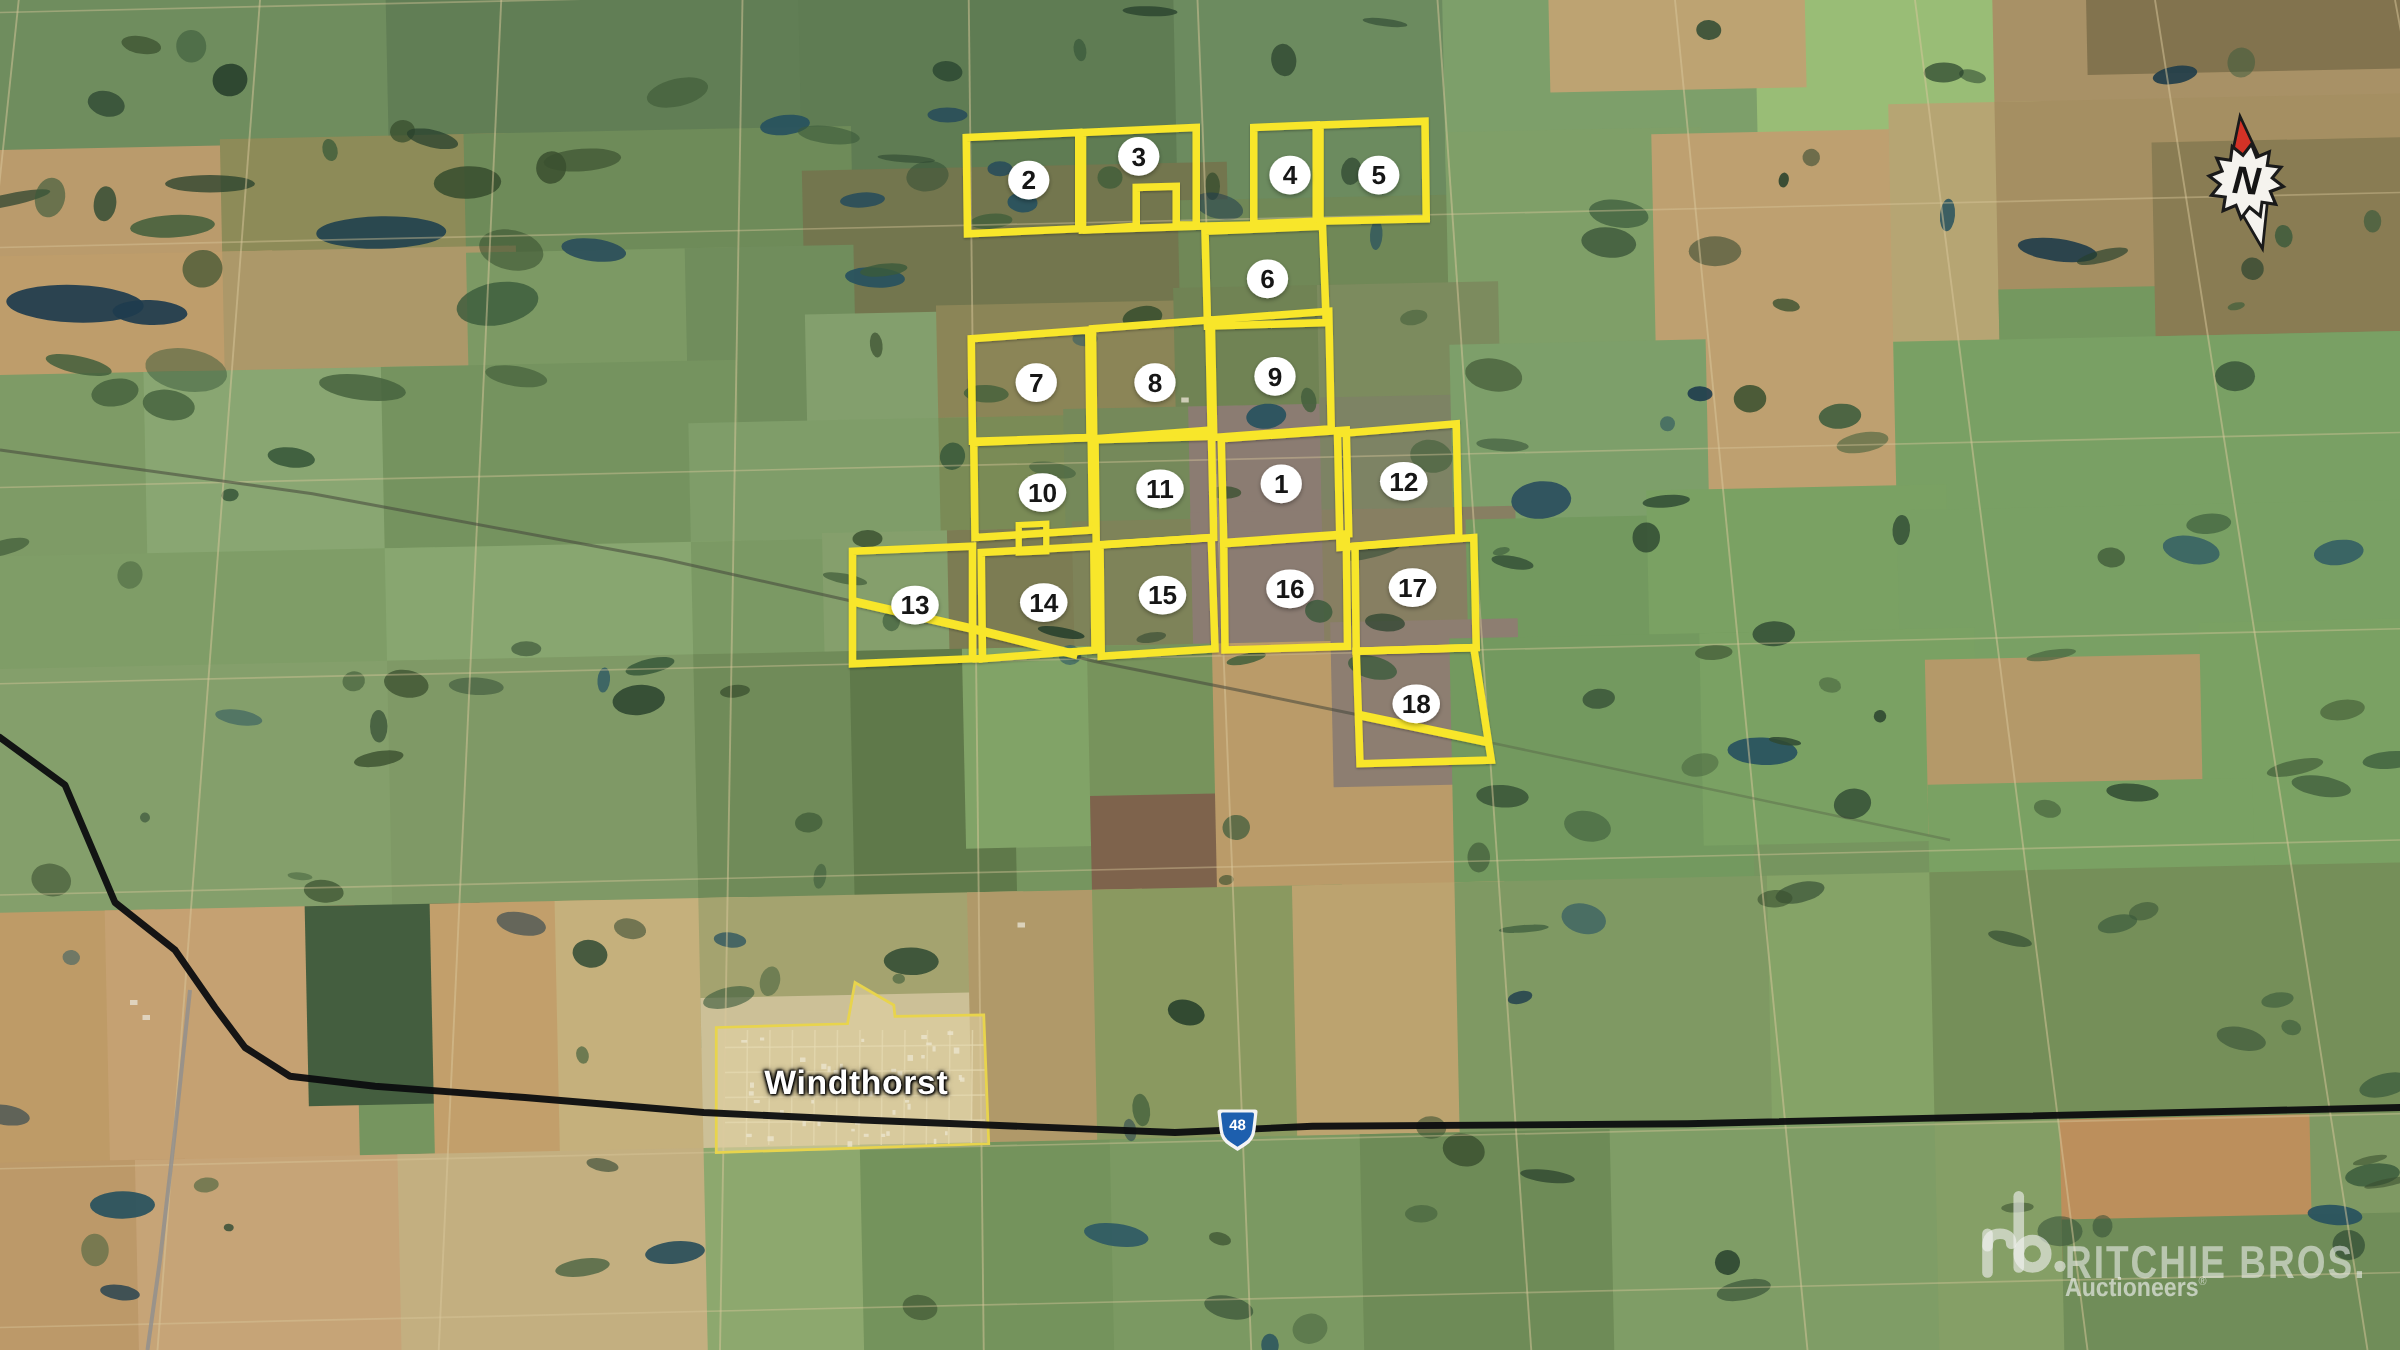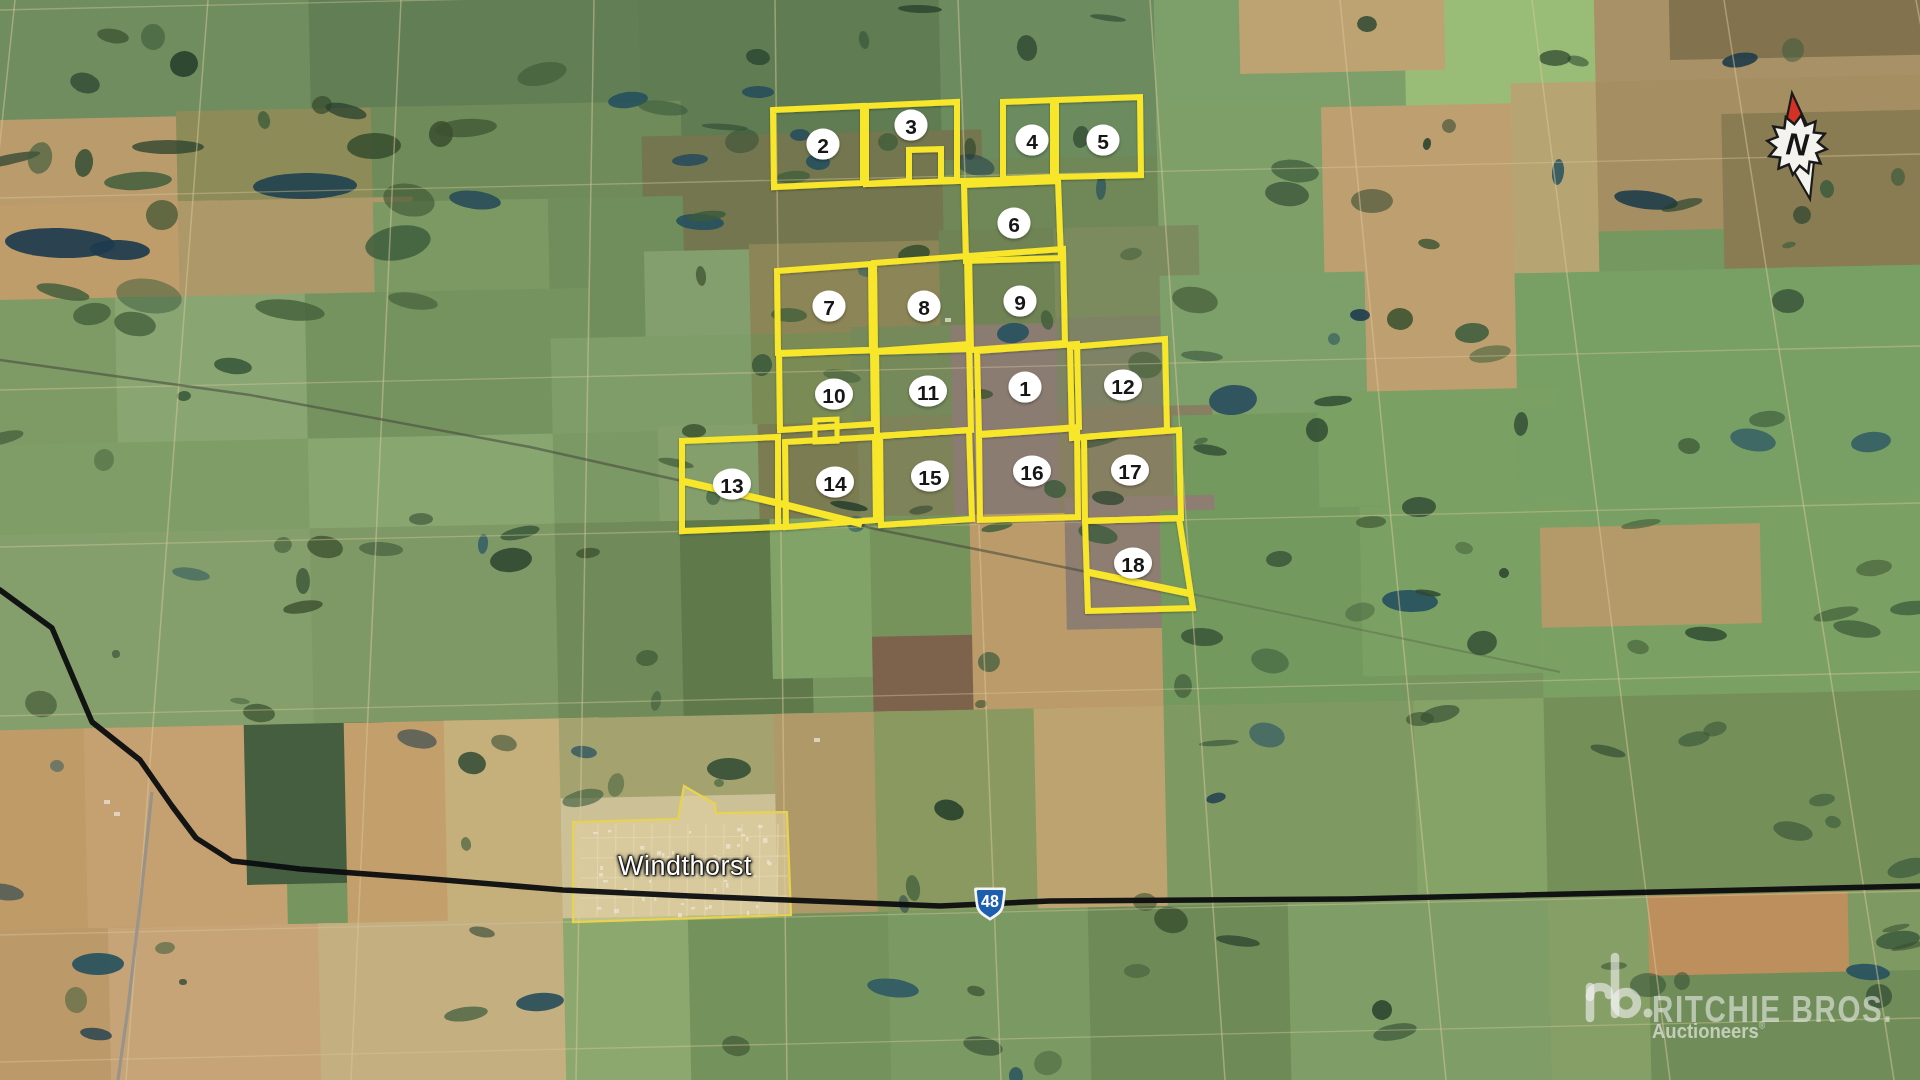--- a/index.html
+++ b/index.html
@@ -1,24 +1,24 @@
 <!DOCTYPE html>
 <html><head>
 <meta charset="utf-8">
 <style>
   html,body{margin:0;padding:0;background:#222;}
   .stage{position:relative;width:1920px;height:1080px;overflow:hidden;
          background:#76955f;font-family:"Liberation Sans",sans-serif;}
   .stage svg.mapsvg{position:absolute;left:0;top:0;}
   .town-label{position:absolute;left:595px;top:851px;width:180px;text-align:center;
-    font-size:27px;font-weight:normal;color:#fff;letter-spacing:.5px;
+    font-size:27px;font-weight:bold;color:#fff;letter-spacing:.5px;
     text-shadow:0 0 3px #000,0 0 5px #000,1px 1px 2px #000,-1px -1px 2px #000;}
   .shield{position:absolute;left:973px;top:886px;width:34px;height:38px;}
   .shield .shield-num{position:absolute;left:0;top:7px;width:34px;text-align:center;
-    font-size:16px;font-weight:bold;color:#fff;}
+    font-size:12px;font-weight:bold;color:#fff;}
   .compass{position:absolute;left:1737px;top:85px;width:120px;height:120px;}
   .compass .compass-n{position:absolute;left:28px;top:42px;width:64px;text-align:center;
     font-size:31px;font-weight:900;font-style:italic;color:#151515;transform:rotate(4deg);}
   .watermark{position:absolute;left:1570px;top:945px;width:350px;height:110px;text-decoration:underline;}
   .watermark .rbmark{position:absolute;left:8px;top:3px;}
   .wm-title{position:absolute;left:82px;top:44px;font-size:37px;font-weight:bold;
     letter-spacing:2px;color:rgba(245,245,245,.55);transform:scaleX(.8);transform-origin:left top;
     white-space:nowrap;}
   .wm-tag{position:absolute;left:82px;top:74px;font-size:21px;font-weight:bold;
     color:rgba(245,245,245,.62);transform:scaleX(.88);transform-origin:left top;white-space:nowrap;}

